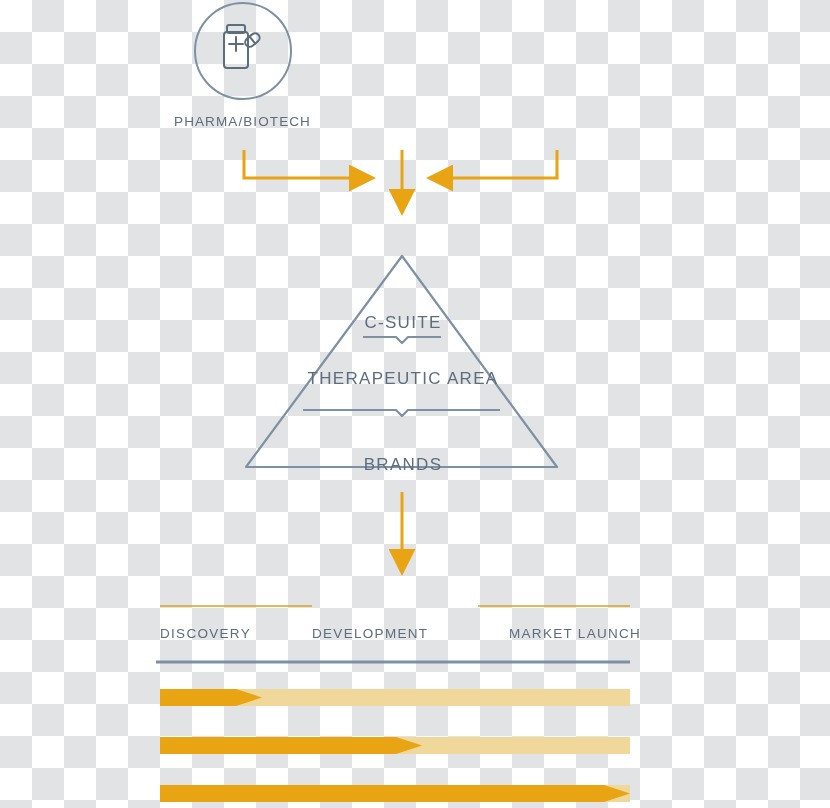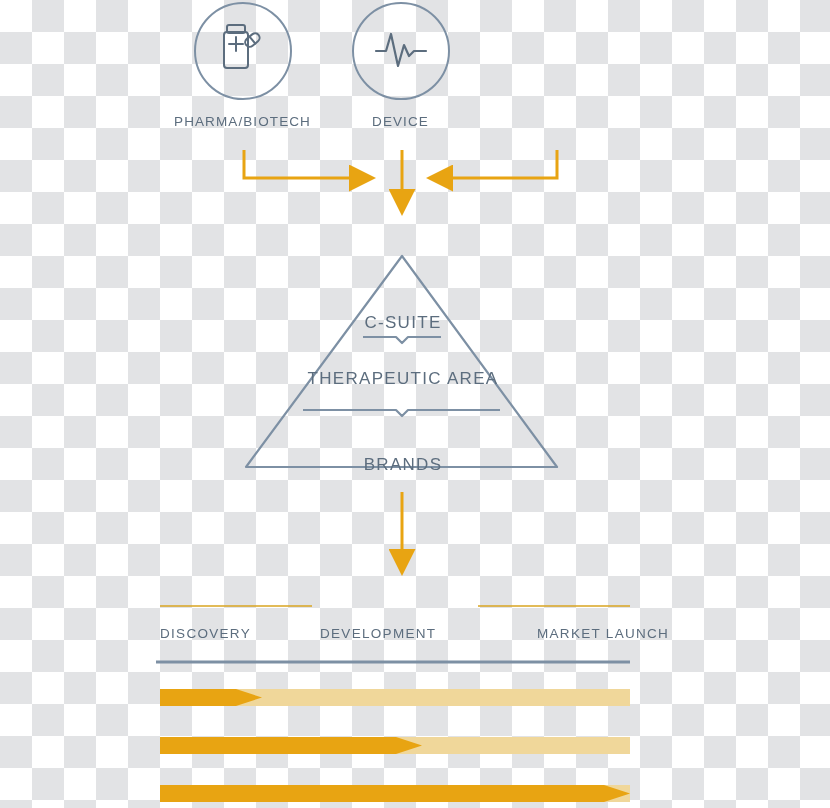--- a/index.html
+++ b/index.html
@@ -89,22 +89,22 @@
   }
   .lc-stage {
     position: absolute;
     top: 626px;
     font-size: 13.5px;
     letter-spacing: 1.3px;
     color: #5c6d7e;
     white-space: nowrap;
   }
   #stage-1 { left: 160px; }
-  #stage-2 { left: 320px; }
-  #stage-3 { left: 509px; margin-left: 28px; }
+  #stage-2 { left: 312px; }
+  #stage-3 { left: 509px; }
 </style>
 </head>
 <body>
 
 <div class="canvas">
 
   <div class="icon-row">
 
     <div class="icon-col c1">
       <div class="icon-circle">
@@ -117,28 +117,20 @@
             <g transform="rotate(-40 58 38)">
               <rect x="50" y="31" width="16" height="9" rx="4.5"></rect>
               <line x1="58" y1="31" x2="58" y2="40"></line>
             </g>
           </g>
         </svg>
       </div>
       <div class="icon-label">PHARMA/BIOTECH</div>
     </div>
 
-    <div class="icon-col c2">
-      <div class="icon-circle">
-        <svg width="94" height="94" viewBox="0 0 94 94">
-          <polyline points="22,47 32,47 37,30 44,62 50,41 55,52 60,47 72,47" fill="none" stroke="#5c6d7e" stroke-width="2.2" stroke-linecap="round" stroke-linejoin="round"></polyline>
-        </svg>
-      </div>
-      <div class="icon-label">DEVICE</div>
-    </div>
 
   </div>
 
   <svg class="overlay" viewBox="0 0 830 808">
     <defs>
       <marker id="ar-gold" markerWidth="9" markerHeight="9" refX="1" refY="4.5" orient="auto">
         <path d="M0,0 L9,4.5 L0,9 z" fill="#e8a412"></path>
       </marker>
     </defs>
 

